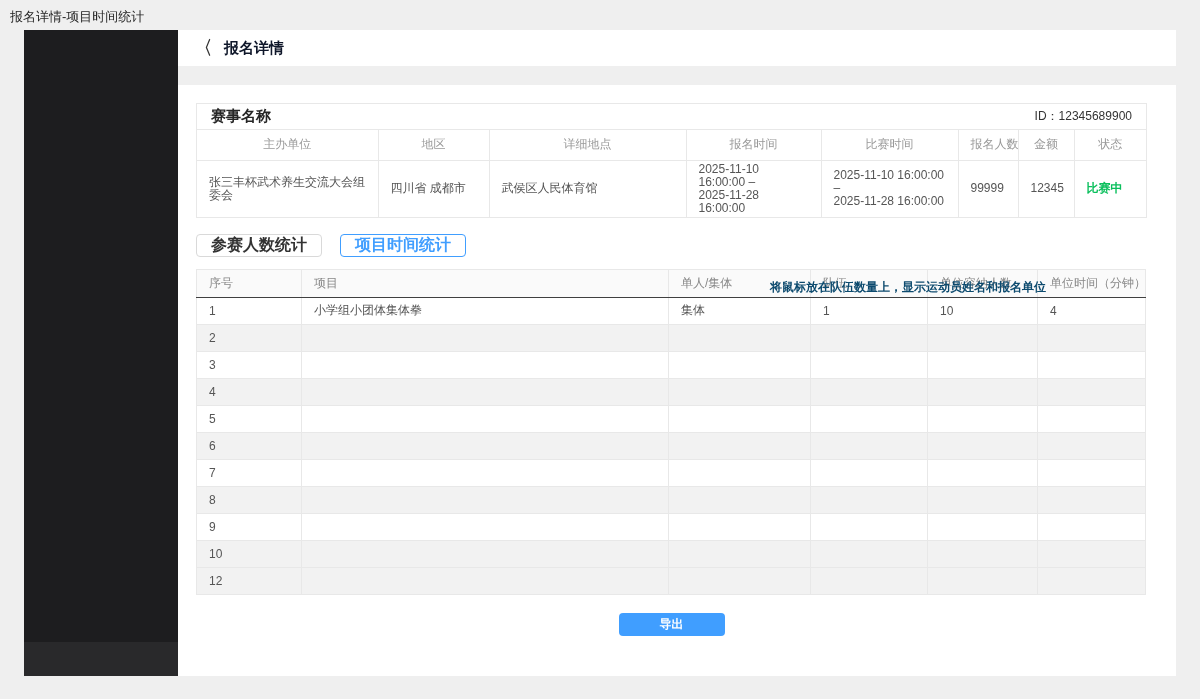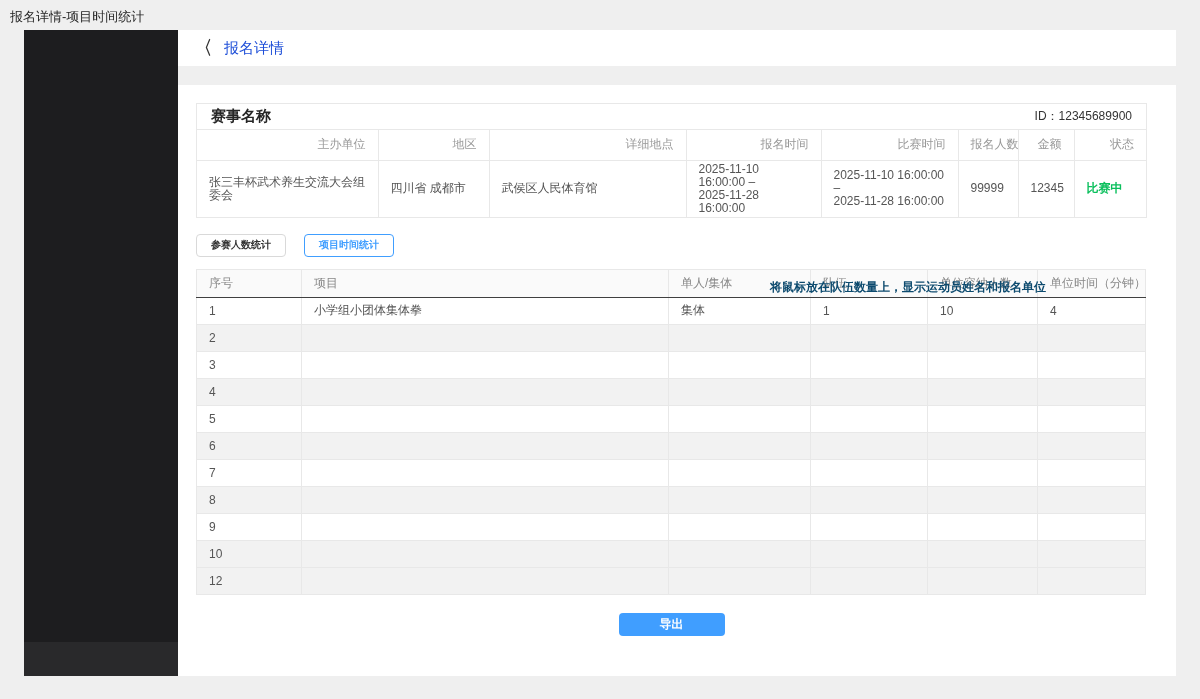--- a/index.html
+++ b/index.html
@@ -26,51 +26,51 @@
   }
   .main { position:absolute; left:154px; top:0; width:998px; height:100%; }
   .topbar {
     position:absolute; left:0; top:0; width:100%; height:36px;
     background:#ffffff; display:flex; align-items:center; padding-left:18px;
   }
   .back-icon {
     font-size:16px; font-weight:bold; color:#333; cursor:pointer;
     margin-right:12px; line-height:1; transform:scaleY(1.15);
   }
-  .topbar-title { font-size:15px; font-weight:normal; color:#1d4ed8; }
+  .topbar-title { font-size:15px; font-weight:bold; color:#0f172a; }
   .content {
     position:absolute; left:0; top:55px; width:998px; height:591px;
     background:#ffffff; padding:18px; overflow:hidden;
   }
   
   .card { width:951px; border:1px solid #e8e8e8; background:#fff; }
   .card-head {
     height:26px; display:flex; align-items:center; justify-content:space-between;
     padding:0 14px 0 14px; border-bottom:1px solid #e8e8e8;
   }
   .card-title { font-size:15px; font-weight:bold; color:#262626; }
   .card-id { font-size:12px; color:#333; }
   table { border-collapse:collapse; table-layout:fixed; width:949px; }
   .event-table th {
     height:30px; font-size:12px; font-weight:normal; color:#999;
-    text-align:right; padding:0 12px; border-right:1px solid #e8e8e8;
+    text-align:center; padding:0 12px; border-right:1px solid #e8e8e8;
     border-bottom:1px solid #e8e8e8; background:#fff;
     overflow:hidden; white-space:nowrap;
   }
   .event-table td {
     height:28px; font-size:12px; color:#555; text-align:left;
     padding:2px 12px; line-height:13px; border-right:1px solid #e8e8e8;
     overflow:hidden;
   }
   .event-table th:last-child, .event-table td:last-child { border-right:none; }
   .status-green { font-weight:bold; }
   
   .tabs { margin-top:16px; display:flex; gap:18px; }
   .tab-btn {
-    height:23px; padding:0 14px; font-size:10px; background:#fff;
+    height:23px; padding:0 14px; font-size:16px; background:#fff;
     border:1px solid #d9d9d9; border-radius:4px; color:#333; cursor:pointer;
     font-family:inherit; font-weight:bold;
   }
   .tab-btn.active { border-color:#409eff; color:#409eff; }
   
   .project-table { margin-top:12px; border:1px solid #e8e8e8; }
   .project-table th {
     height:28px; font-size:12px; font-weight:normal; color:#888;
     text-align:left; padding:0 12px; background:#fafafa;
     border-right:1px solid #e8e8e8; border-bottom:1px solid #404040;

